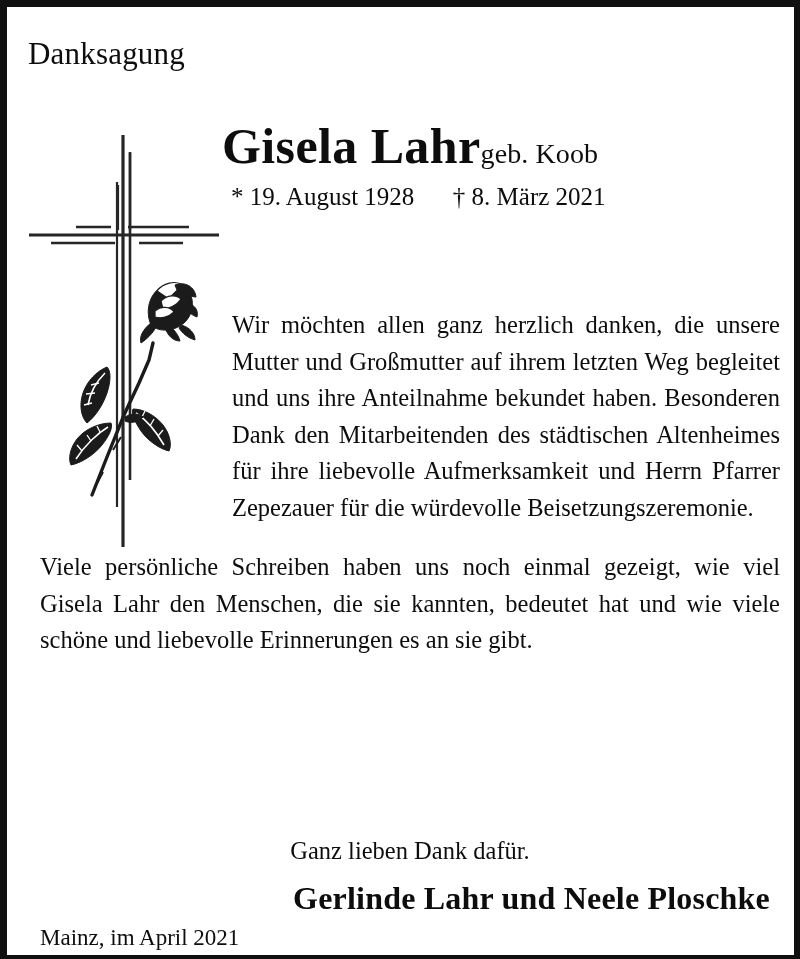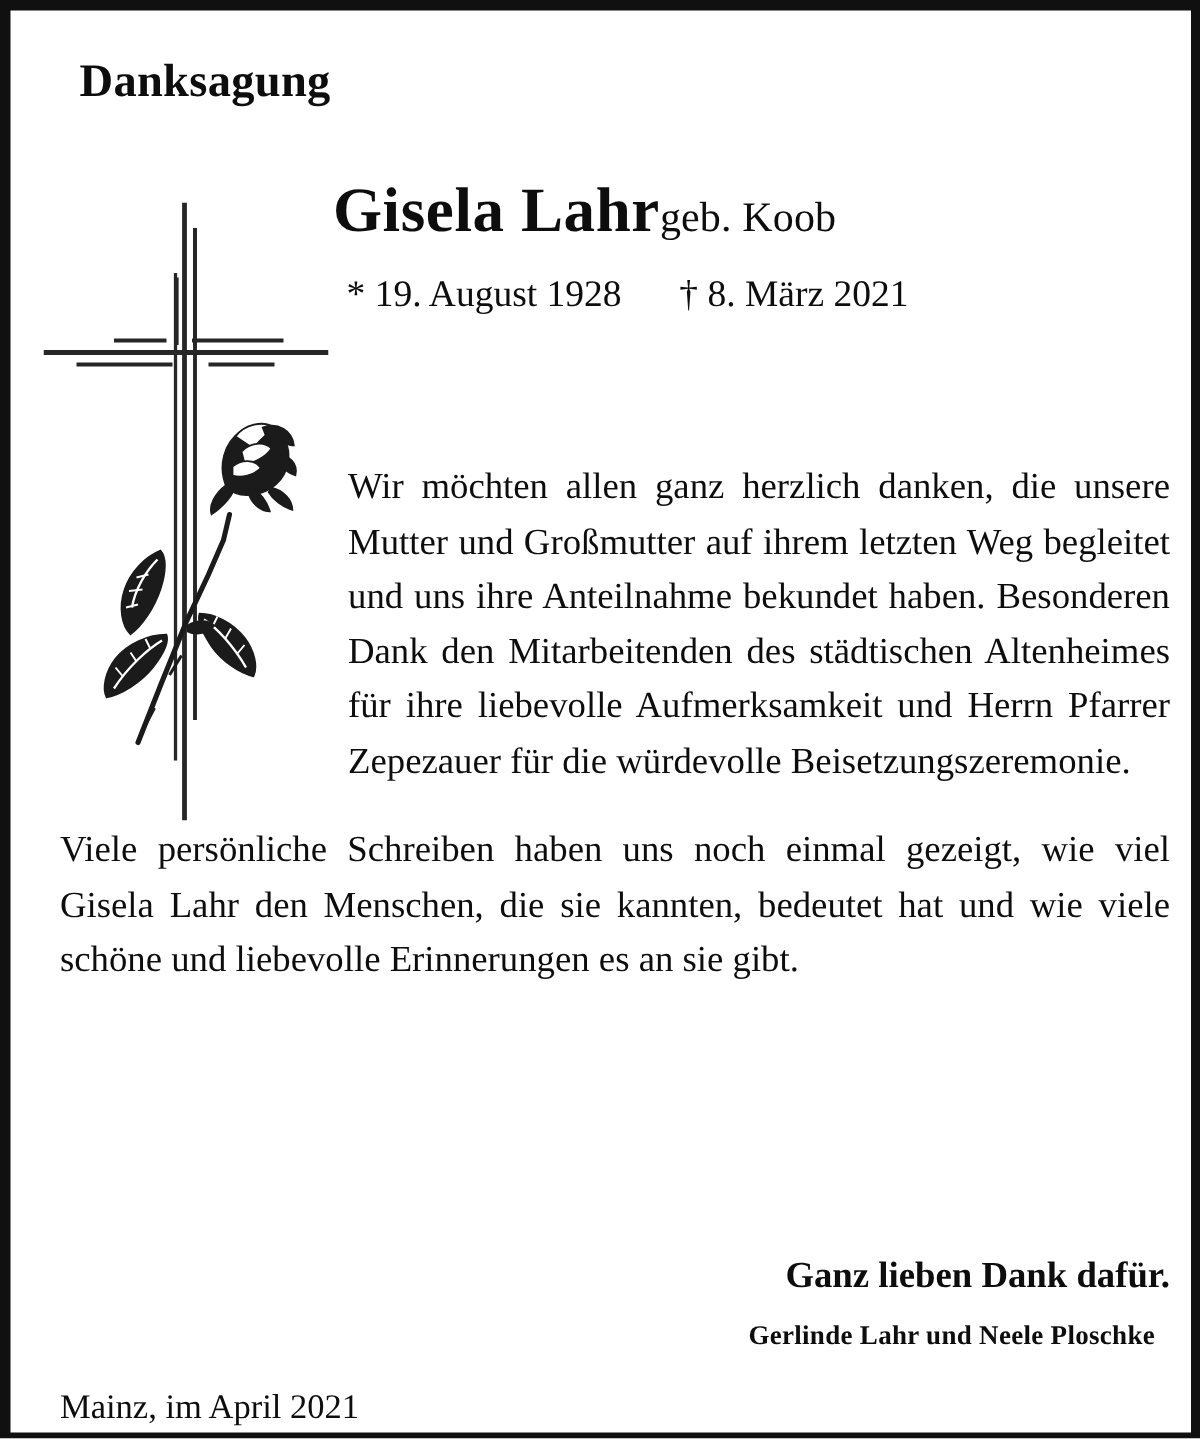--- a/index.html
+++ b/index.html
@@ -19,39 +19,39 @@
     border-right: 6px solid #101010;
     border-bottom: 4px solid #101010;
     overflow: hidden;
     font-family: "Liberation Serif", "DejaVu Serif", serif;
     color: #0d0d0d;
   }
 
   
   .danksagung {
     position: absolute;
-    left: 46px;
+    left: 21px;
     top: 30px;
     font-size: 31px;
-    font-weight: bold;
+    font-weight: normal;
     letter-spacing: 0.2px;
     line-height: 1.1;
   }
 
   
   .name-line {
     position: absolute;
     left: 215px;
     top: 110px;
     width: 560px;
     text-align: left;
     white-space: nowrap;
   }
   .name-main {
-    font-size: 42px;
+    font-size: 50px;
     font-weight: bold;
     letter-spacing: 0.4px;
   }
   .name-geb {
     font-size: 28px;
     font-weight: normal;
     letter-spacing: 0.1px;
   }
 
   
@@ -87,27 +87,27 @@
     left: 33px;
     width: 740px;
     font-size: 24.5px;
     line-height: 36.5px;
     text-align: justify;
     text-justify: inter-word;
   }
 
   .p-viele { top: 542px; }
   .p-diese { top: 705px; }
-  .p-ganz  { top: 826px; text-align: right; font-weight: bold; }
+  .p-ganz  { top: 826px; text-align: center; }
 
   .signature {
     position: absolute;
     right: 24px;
     top: 873px;
-    font-size: 18px;
+    font-size: 32px;
     font-weight: bold;
     white-space: nowrap;
     letter-spacing: 0.2px;
     margin-left: 28px;
   }
 
   .place-date {
     position: absolute;
     left: 33px;
     top: 918px;

